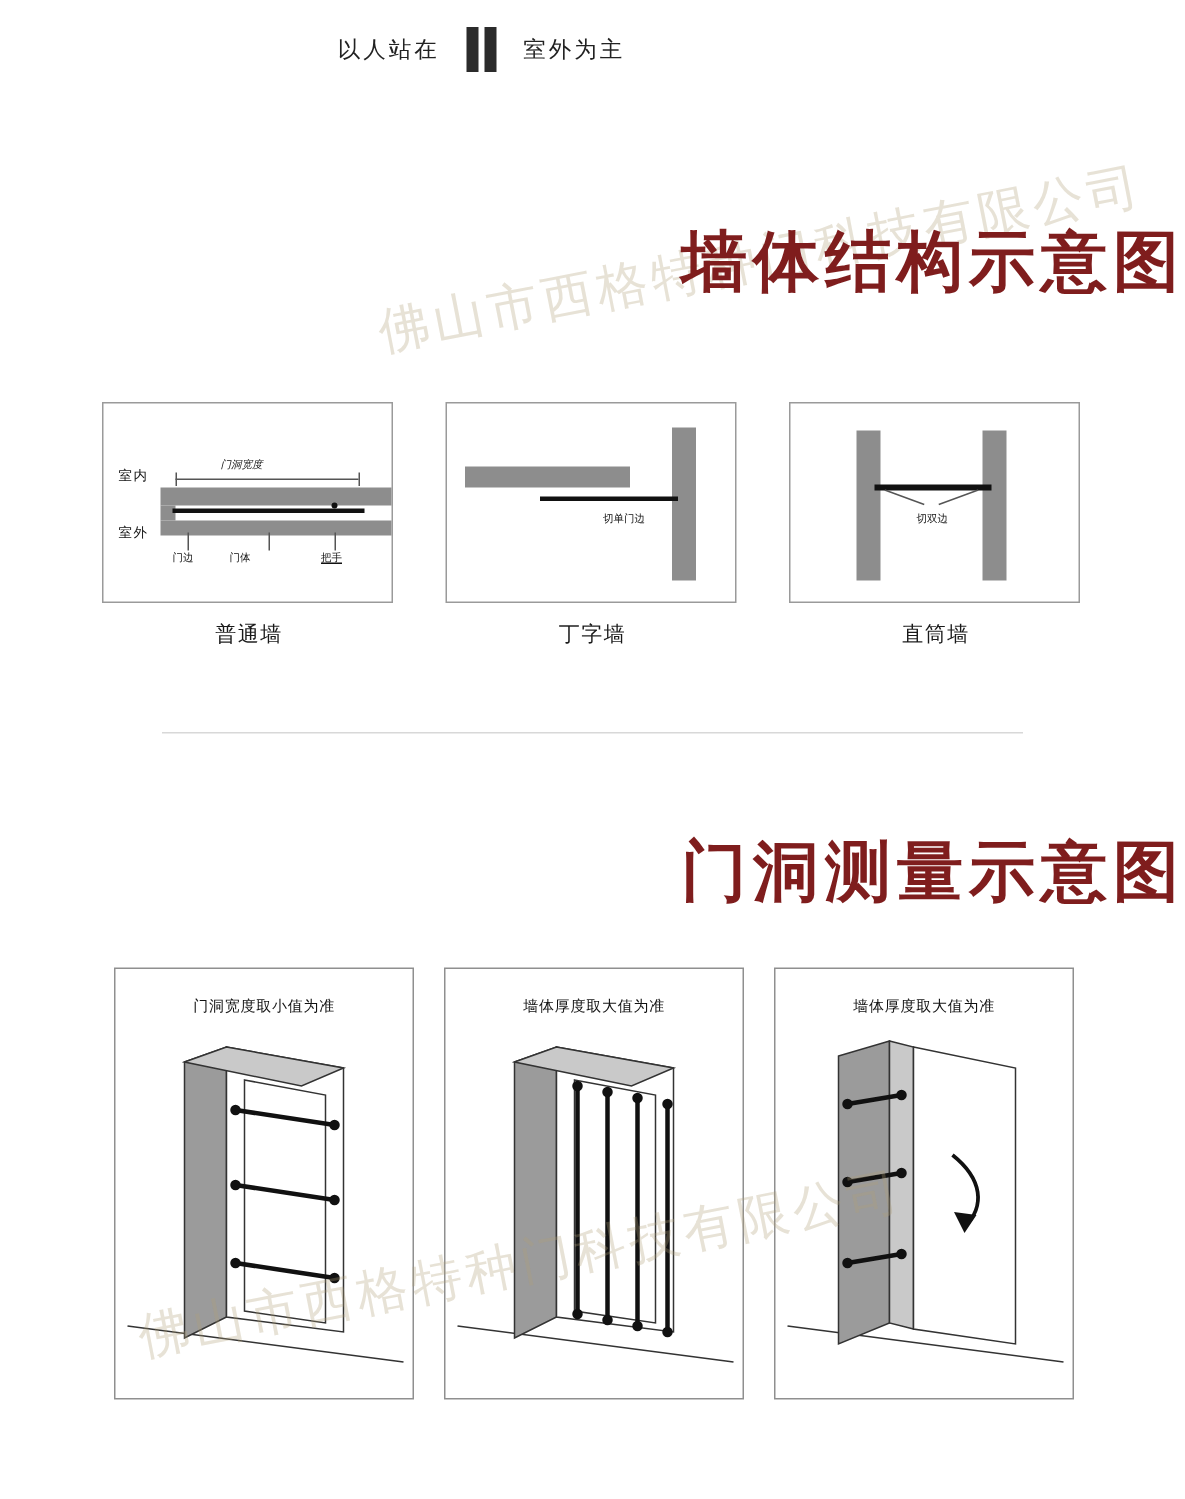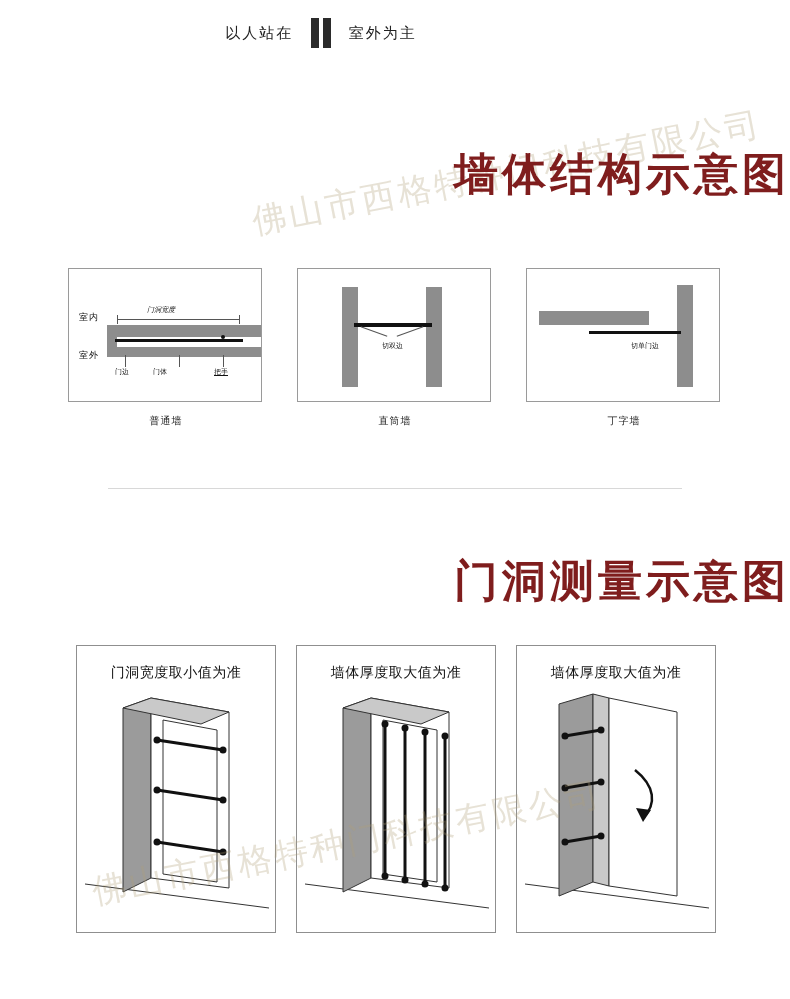--- a/index.html
+++ b/index.html
@@ -108,21 +108,21 @@
     height: 134px;
     border: 1px solid #9a9a9a;
     background: #fff;
     position: relative;
     box-sizing: border-box;
     overflow: hidden;
   }
   .wall-label {
     margin-top: 12px;
     text-align: center;
-    font-size: 10px;
+    font-size: 14px;
     color: #1a1a1a;
     letter-spacing: 1px;
   }
 
   
   .wall-slab { position: absolute; background: #8d8d8d; }
   .door-line { position: absolute; background: #111; height: 3px; }
   .tiny-label {
     position: absolute;
     font-size: 7px;
@@ -157,21 +157,21 @@
     position: relative;
     box-sizing: border-box;
     overflow: hidden;
   }
   .measure-cap {
     position: absolute;
     top: 18px;
     left: 0;
     width: 100%;
     text-align: center;
-    font-size: 14px;
+    font-size: 10px;
     color: #111;
     letter-spacing: 0.5px;
     z-index: 3;
   }
   .m-svg { position: absolute; left: 0; top: 0; }
 </style>
 </head>
 <body>
 
 <div class="watermark">
@@ -218,44 +218,44 @@
       <div class="tiny-label" style="left:46px; top:100px;">门边</div>
       <div class="tiny-label" style="left:84px; top:100px;">门体</div>
       <div class="tiny-label" style="left:145px; top:100px;text-decoration:underline;">把手</div>
     </div>
     <div class="wall-label">普通墙</div>
   </div>
 
   <div class="wall-card">
     <div class="wall-box">
 
+      <div class="wall-slab" style="left:12px; top:42px; width:110px; height:14px;"></div>
+
+      <div class="wall-slab" style="left:150px; top:16px; width:16px; height:102px;"></div>
+
+      <div class="door-line" style="left:62px; top:62px; width:92px;"></div>
+      <div class="tiny-label" style="left:104px; top:74px;">切单门边</div>
+    </div>
+    <div class="wall-label">丁字墙</div>
+  </div>
+
+  <div class="wall-card">
+    <div class="wall-box">
+
       <div class="wall-slab" style="left:44px; top:18px; width:16px; height:100px;"></div>
 
       <div class="wall-slab" style="left:128px; top:18px; width:16px; height:100px;"></div>
 
       <div class="door-line" style="left:56px; top:54px; width:78px; height:4px;"></div>
 
       <div class="hline" style="left:62px; top:62px; width:28px; transform:rotate(20deg);"></div>
       <div class="hline" style="left:98px; top:62px; width:28px; transform:rotate(-20deg);"></div>
       <div class="tiny-label" style="left:84px; top:74px;">切双边</div>
     </div>
     <div class="wall-label">直筒墙</div>
-  </div>
-
-  <div class="wall-card">
-    <div class="wall-box">
-
-      <div class="wall-slab" style="left:12px; top:42px; width:110px; height:14px;"></div>
-
-      <div class="wall-slab" style="left:150px; top:16px; width:16px; height:102px;"></div>
-
-      <div class="door-line" style="left:62px; top:62px; width:92px;"></div>
-      <div class="tiny-label" style="left:104px; top:74px;">切单门边</div>
-    </div>
-    <div class="wall-label">丁字墙</div>
   </div>
 
 </div>
 
 <div class="divider"></div>
 
 <div class="section-title" id="title-measure">门洞测量示意图</div>
 
 <div class="measure-row">
 

